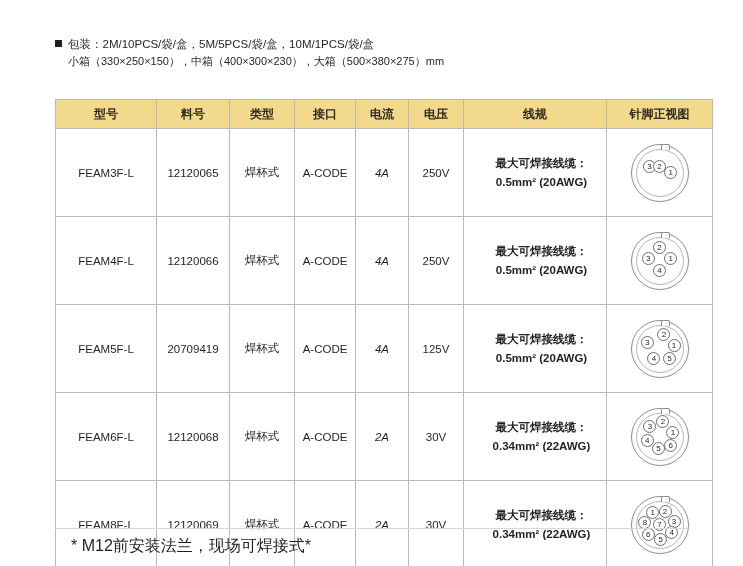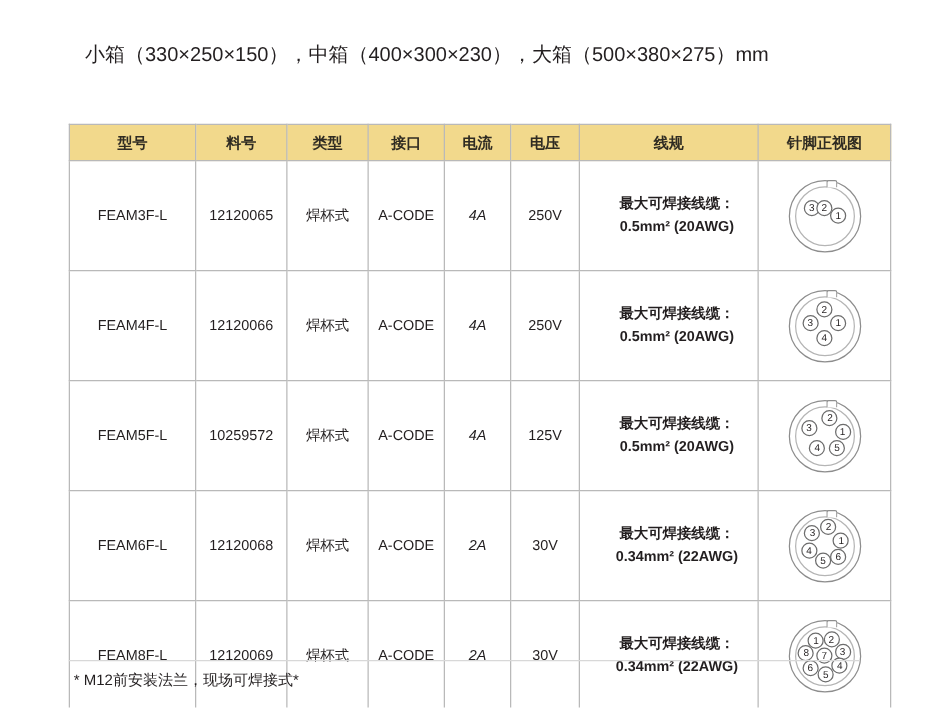--- a/index.html
+++ b/index.html
@@ -62,21 +62,21 @@
   }
   .note-bullet {
     display: inline-block;
     width: 7px;
     height: 7px;
     background: #231f20;
     margin-right: 6px;
     vertical-align: 1px;
   }
   .note-line2 {
-    font-size: 16px;
+    font-size: 11px;
     color: #231f20;
     line-height: 17px;
     padding-left: 13px;
     white-space: nowrap;
   }
   
   .table-wrap {
     position: absolute;
     left: 55px;
     top: 99px;
@@ -185,33 +185,36 @@
   .footer-rule {
     position: absolute;
     left: 55px;
     top: 528px;
     width: 633px;
     height: 1px;
     background: #d8d8d8;
   }
   .footer-note {
     position: absolute;
-    left: 59px;
+    left: 71px;
     top: 536px;
-    font-size: 12px;
+    font-size: 16px;
     color: #231f20;
   }
 </style>
 </head>
 <body>
 
 <div class="page">
 
 
   <div class="note-block">
+    <div class="note-line1">
+      <span class="note-bullet"></span><span>包装：2M/10PCS/袋/盒，5M/5PCS/袋/盒，10M/1PCS/袋/盒</span>
+    </div>
     <div class="note-line2">小箱（330×250×150），中箱（400×300×230），大箱（500×380×275）mm</div>
   </div>
 
   <div class="table-wrap">
     <table class="spec">
       <thead>
         <tr>
           <th class="c-model">型号</th>
           <th class="c-partno">料号</th>
           <th class="c-type">类型</th>
@@ -265,21 +268,21 @@
                   <div class="pin" style="left: 50%; top: 26%;">2</div>
                   <div class="pin" style="left: 30%; top: 46%;">3</div>
                   <div class="pin" style="left: 70%; top: 46%;">1</div>
                   <div class="pin" style="left: 50%; top: 68%;">4</div>
                 </div>
               </div>
             </td>
           </tr>
           <tr>
             <td class="model">FEAM5F-L</td>
-            <td class="partno">10259572</td>
+            <td class="partno">20709419</td>
             <td class="type">焊杯式</td>
             <td class="iface">A-CODE</td>
             <td class="current">4A</td>
             <td class="voltage">125V</td>
             <td class="wire wire-center">
               <span class="wire-l1">最大可焊接线缆：</span>
               <span class="wire-l2">0.5mm² (20AWG)</span>
             </td>
             <td class="pinout">
               <div class="pin-wrap">

